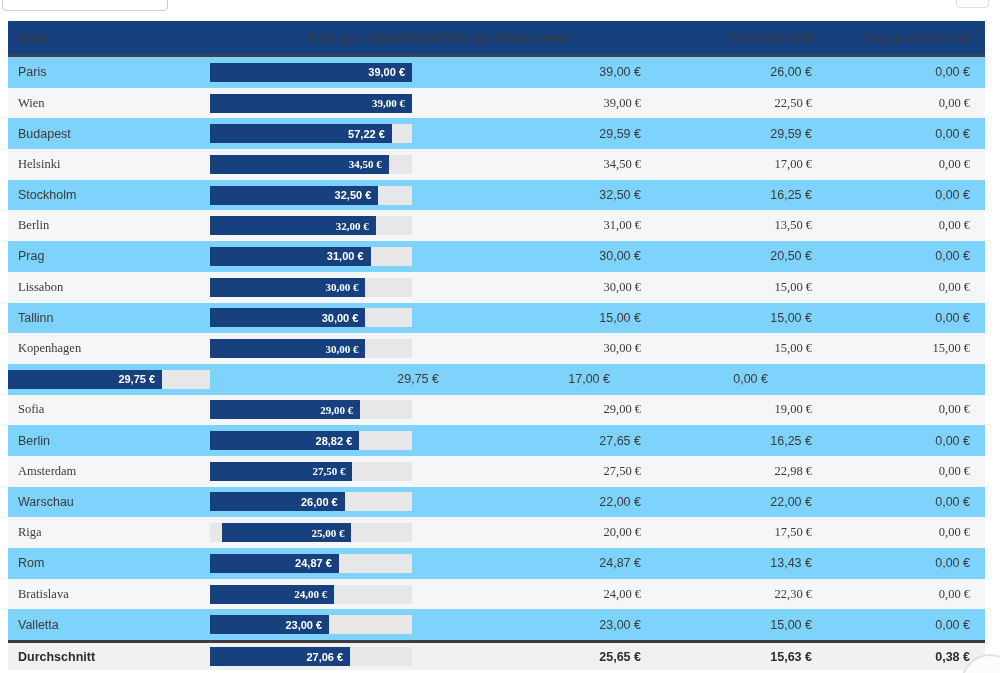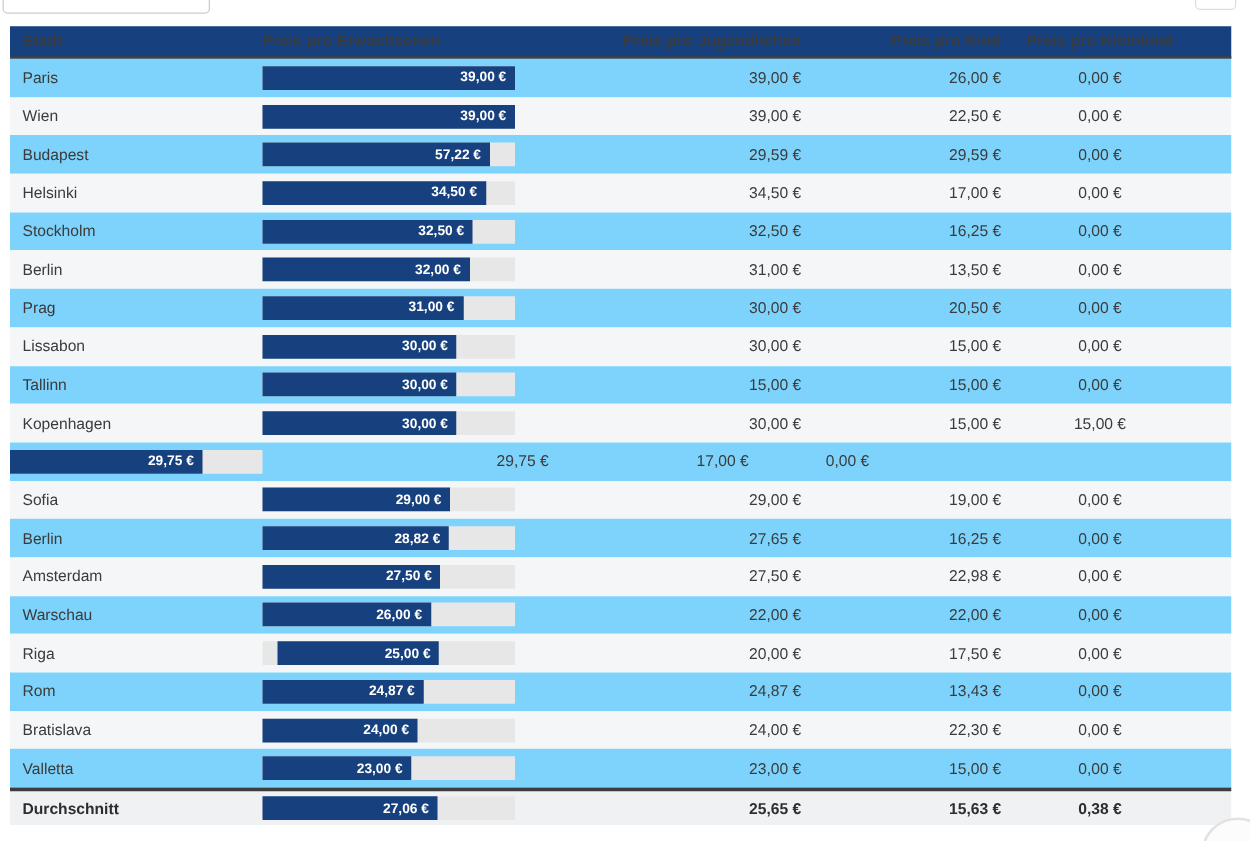--- a/index.html
+++ b/index.html
@@ -11,31 +11,31 @@
   html,body{width:1000px;height:673px;overflow:hidden;background:#fff;
     font-family:"Liberation Sans",sans-serif;position:relative;}
   
   .partial-input{position:absolute;left:2px;top:-11px;width:166px;height:22px;
     background:#fff;border:1px solid #ccc;border-radius:4px;}
   
   .partial-control{position:absolute;left:956px;top:-19px;width:33px;height:27px;
     background:#fff;border:1px solid #ddd;border-radius:4px;}
   
   .price-table{position:absolute;left:8px;top:21px;width:977px;}
-  .hdr{display:flex;align-items:center;height:26px;background:var(--header-bg);
-    color:#fff;font-size:12.5px;font-weight:bold;letter-spacing:.2px;
+  .hdr{display:flex;align-items:center;height:36px;background:var(--header-bg);
+    color:#fff;font-size:12.5px;font-weight:normal;letter-spacing:.2px;
     border-bottom:2px solid #424242;}
   .row{display:flex;align-items:center;height:30.7px;background:#7dd3fc;}
-  .row.stripe{background:var(--row-stripe);}
+  .row.stripe{background:var(--row-stripe);font-family:Liberation Serif, serif;}
   .cell{font-size:12.5px;color:var(--cell-text);}
   .c-city{width:202px;padding-left:10px;}
   .c-bar{width:202px;}
   .c-youth{width:229px;text-align:right;}
-  .c-child{width:160px;text-align:right;}
-  .c-toddler{width:171px;text-align:center;padding-right:13px;}
+  .c-child{width:160px;text-align:right;margin-left:11px;}
+  .c-toddler{width:171px;text-align:right;padding-right:13px;}
   .hdr .c-bar{text-align:left;}
   .bar-track{position:relative;width:202px;height:19px;background:var(--bar-track);}
   .bar-fill{position:absolute;left:0;top:0;height:100%;background:var(--bar-fill);
     display:flex;align-items:center;justify-content:flex-end;padding-right:7px;}
   .bar-label{color:#fff;font-size:11px;font-weight:bold;white-space:nowrap;}
   .avg-row{display:flex;align-items:center;height:30px;background:var(--average-bg);
     border-top:3px solid var(--divider-dark);font-weight:bold;}
   .avg-row .cell{font-weight:bold;color:#2d2d2d;}
   
   .floating-widget{position:absolute;left:961px;top:654px;width:58px;height:58px;
@@ -45,22 +45,22 @@
 <body>
 
 <div class="partial-input" placeholder=""></div>
 
 <div class="partial-control"></div>
 
 <div class="price-table">
 
   <div class="hdr">
     <div class="cell c-city">Stadt</div>
+    <div class="cell c-youth">Preis pro Jugendlichen</div>
     <div class="cell c-bar">Preis pro Erwachsenen</div>
-    <div class="cell c-youth">Preis pro Jugendlichen</div>
     <div class="cell c-child">Preis pro Kind</div>
     <div class="cell c-toddler">Preis pro Kleinkind</div>
   </div>
 
   <div>
   <div class="row">
     <div class="cell c-city">Paris</div>
     <div class="cell c-bar">
       <div class="bar-track">
         <div class="bar-fill" style="width: 100%;">

